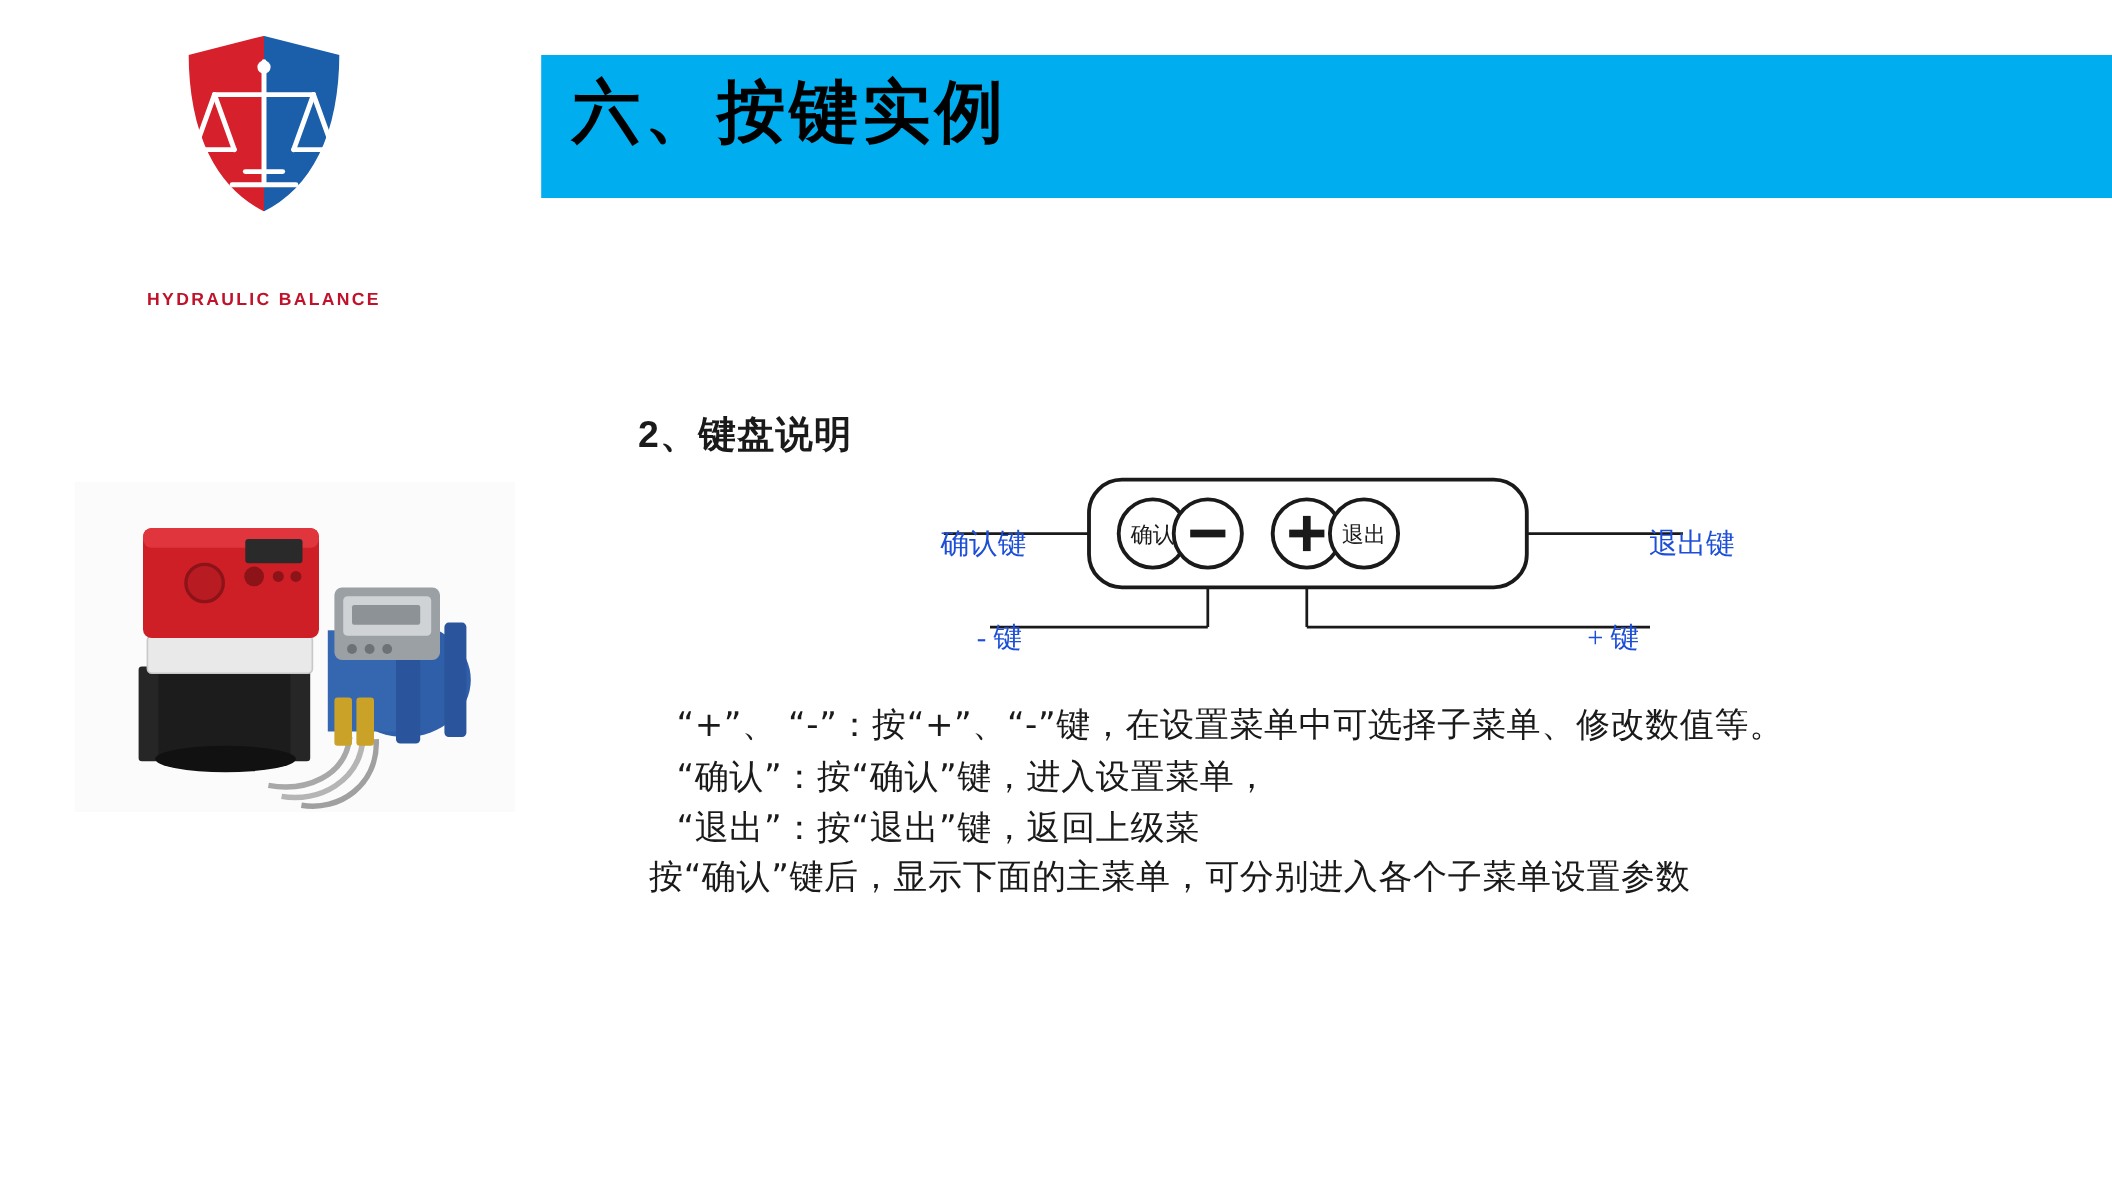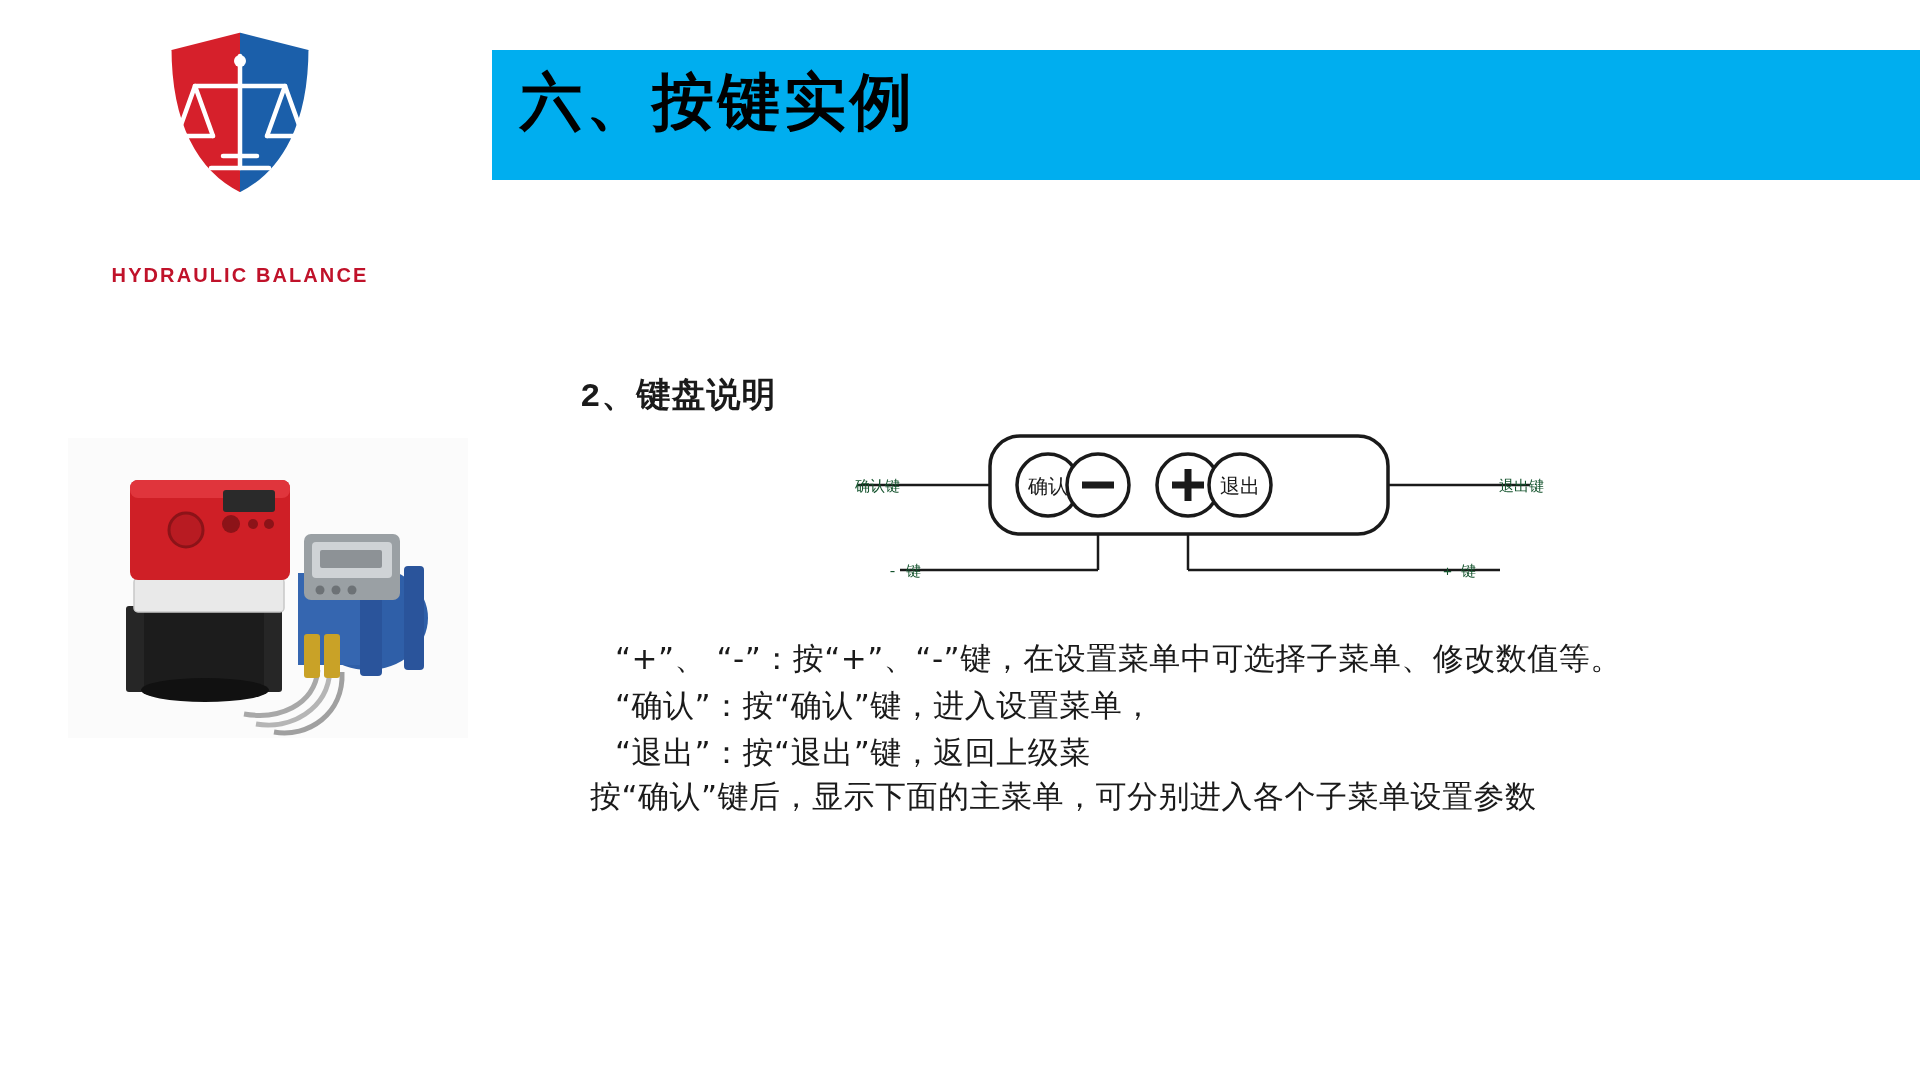--- a/index.html
+++ b/index.html
@@ -44,21 +44,21 @@
     line-height: 1.05;
   }
   #logo-text-en {
     position: absolute;
     left: 0;
     top: 236px;
     width: 260px;
     text-align: center;
     font-family: "Liberation Sans", sans-serif;
     font-weight: bold;
-    font-size: 20px;
+    font-size: 16px;
     letter-spacing: 2.1px;
     color: #c0122a;
   }
 
   
   #title-banner {
     position: absolute;
     left: 492px;
     top: 50px;
     width: 1428px;
@@ -87,41 +87,41 @@
     width: 400px;
     height: 300px;
     background: #fbfbfb;
   }
 
   
   #section-heading {
     position: absolute;
     left: 580px;
     top: 372px;
-    font-family: Liberation Mono, monospace;
+    font-family: Liberation Sans, sans-serif;
     font-size: 34px;
     font-weight: bold;
     color: #1a1a1a;
     letter-spacing: 1px;
     white-space: nowrap;
   }
 
   #keypad-diagram {
     position: absolute;
     left: 840px;
     top: 430px;
     width: 700px;
     height: 160px;
   }
 
   #labels-layer div {
     position: absolute;
-    font-family: Liberation Mono, monospace;
-    font-size: 15px;
-    color: #14532d;
+    font-family: Liberation Serif, serif;
+    font-size: 26px;
+    color: #1d4ed8;
     white-space: nowrap;
   }
   #lbl-confirm { left: 855px; top: 477px; }
   #lbl-exit    { left: 1499px; top: 477px; }
   #lbl-minus   { left: 888px; top: 562px; }
   #lbl-plus    { left: 1443px; top: 562px; }
 
   .para {
     position: absolute;
     font-family: "DejaVu Sans", sans-serif;

